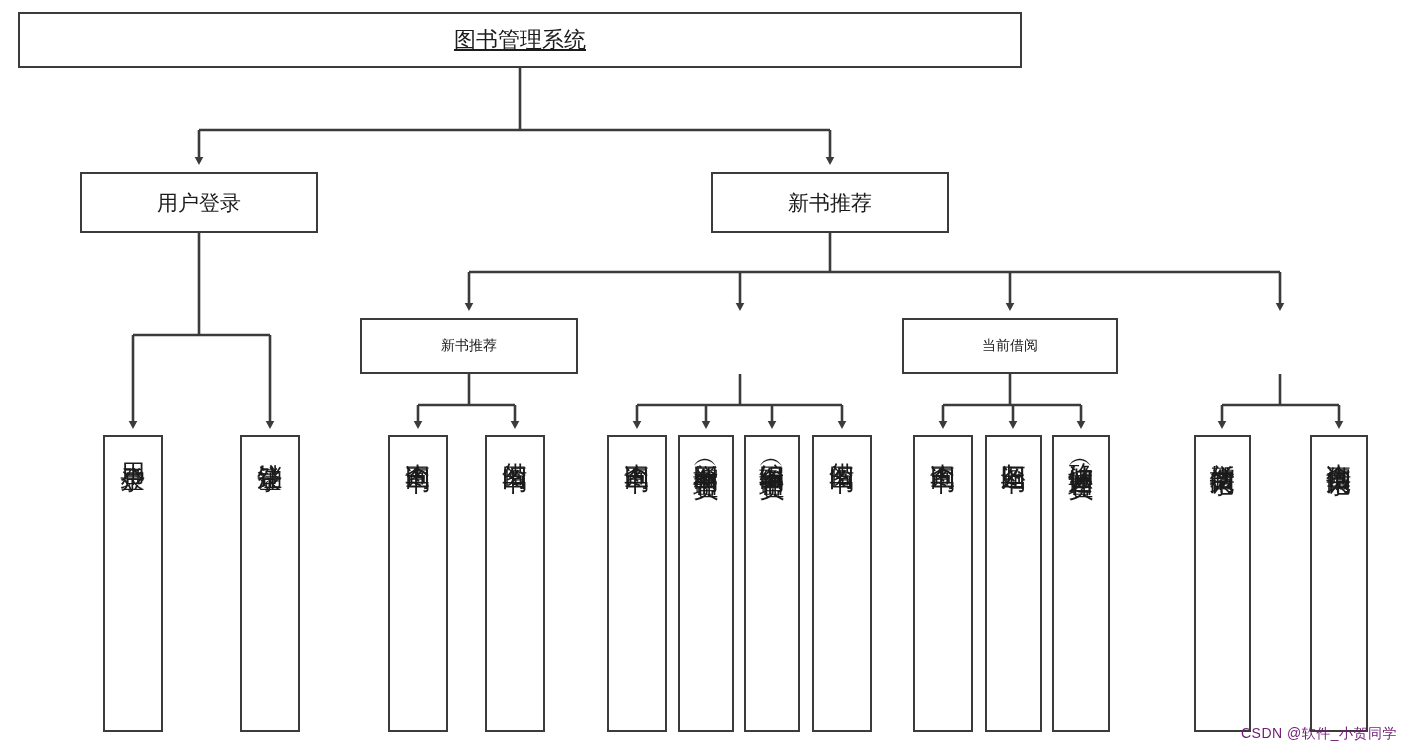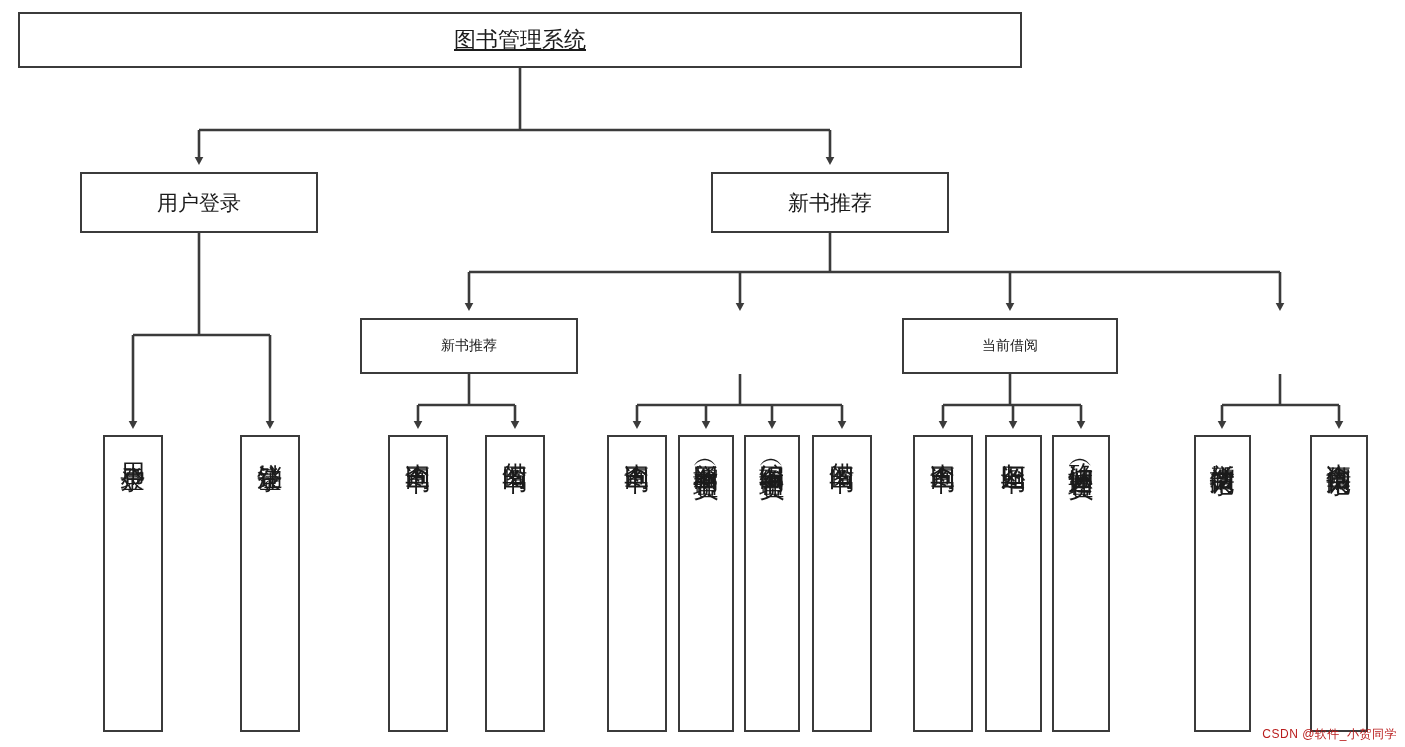--- a/index.html
+++ b/index.html
@@ -54,22 +54,22 @@
     font-size: 25px;
     line-height: 1.06;
     letter-spacing: 2px;
     white-space: nowrap;
     color: #1b1b1b;
   }
   .watermark {
     position: absolute;
     right: 8px;
     bottom: 4px;
-    font-size: 12px;
-    color: #b91c1c;
+    font-size: 14px;
+    color: #701a75;
     letter-spacing: 0.5px;
     z-index: 5;
     white-space: nowrap;
   }
 </style>
 </head>
 <body>
 
 <div id="canvas">
 

